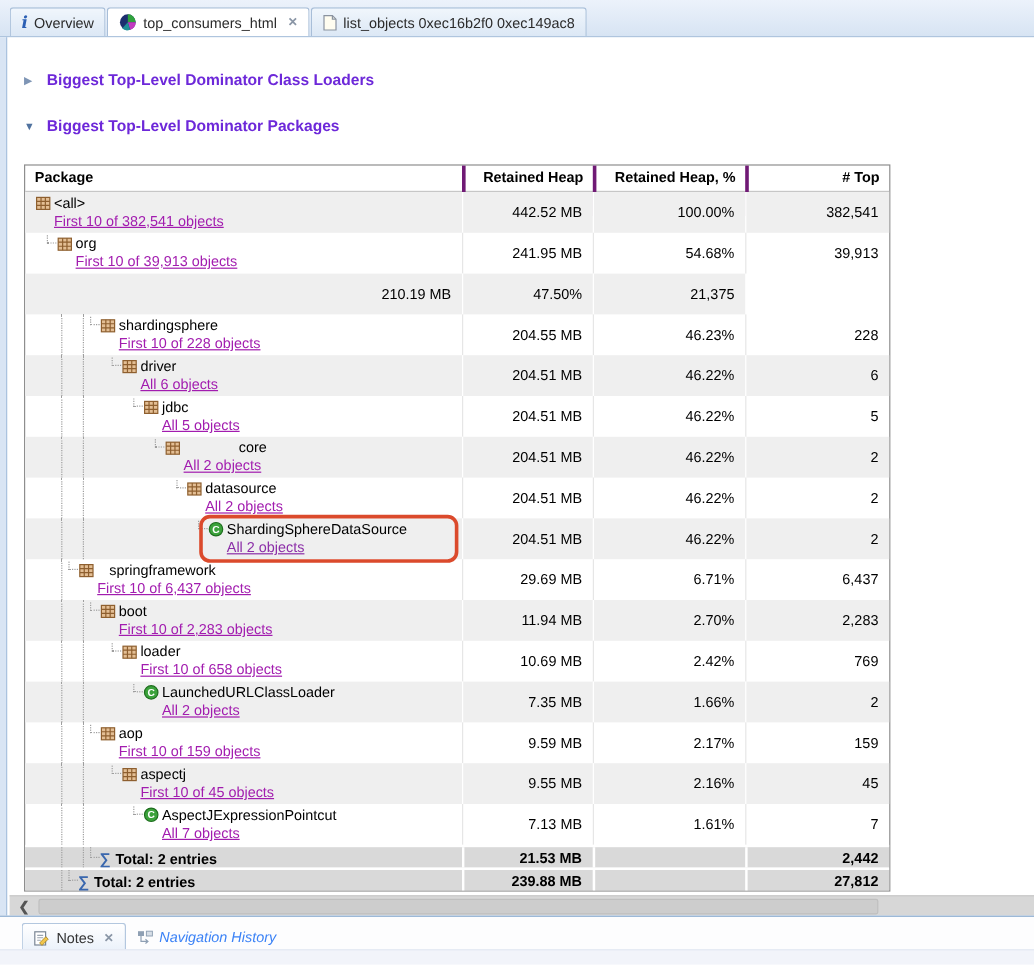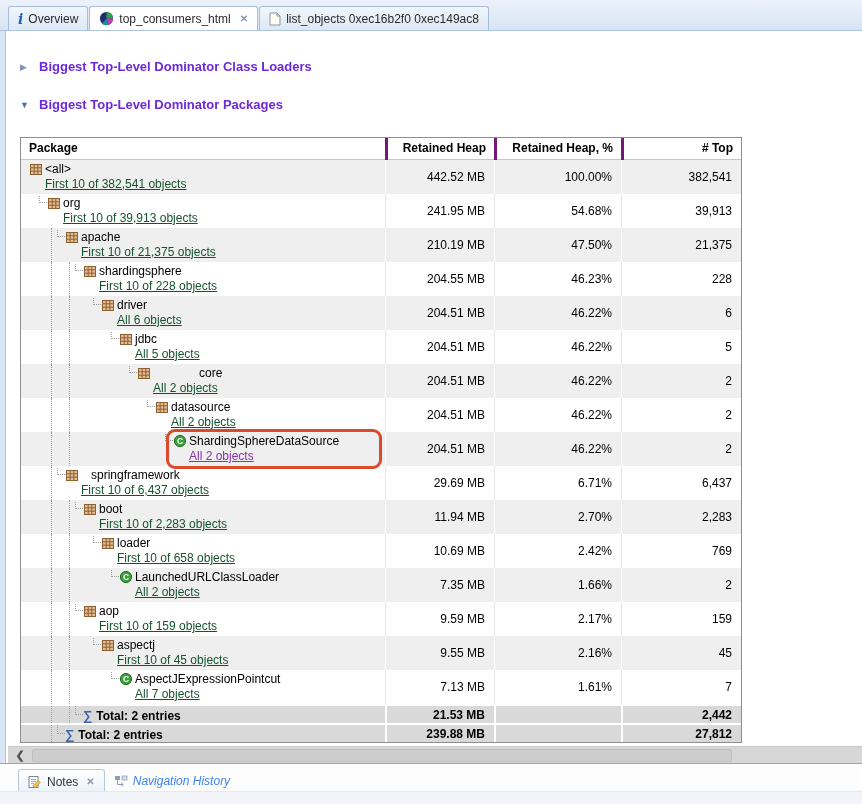--- a/index.html
+++ b/index.html
@@ -79,21 +79,21 @@
     background:#FDFDFE; border-top:1px solid #86A8CE; }
   .bottom-tabs { position:absolute; left:8px; top:5px; display:flex; height:24px; align-items:stretch;padding-left:10px; }
   .btab { display:flex; align-items:center; gap:5px; padding:0 9px; white-space:nowrap; cursor:default; }
   .btab.active { border:1px solid #B3C7DF; border-bottom:none; border-radius:3px 3px 0 0;
     background:linear-gradient(#FFFFFF,#EAF1FA); color:#333; }
   .btab.inactive { color:#3b82f6;font-style:italic; }
   .btab .close { color:#8A96A6; font-size:10px; font-weight:bold; margin-left:3px; }
   .bottom-fill { position:absolute; left:0; bottom:0; width:862px; height:13px;
     background:#F2F4FA; border-top:1px solid #E3E8F2; }
 
-  a.pkg-link { color:#14532d; }
+  a.pkg-link { color:#a21caf; }
   a.pkg-link.visited { color:#8C2FA8; }
 </style>
 </head>
 <body>
 
 <div class="top-bar">
   <div class="tab-strip">
       <div class="tab">
         <span class="tab-icon">
           <span class="info-glyph">i</span>
@@ -172,34 +172,20 @@
             </span>
             <span class="pkg-name">org</span>
           </div>
           <a class="pkg-link" style="left: 42px;">First 10 of 39,913 objects</a>
         </div>
         <div class="cell num-cell">241.95 MB</div>
         <div class="cell num-cell">54.68%</div>
         <div class="cell num-cell">39,913</div>
       </div>
       <div class="t-row shaded">
-        <div class="cell pkg-cell">
-          <span class="guide" style="left: 30px;"></span>
-          <span class="elbow" style="left: 36px;"></span>
-          <div class="pkg-line1" style="left: 44px;">
-            <span class="pkg-icon">
-              <svg width="14" height="14" viewBox="0 0 14 14">
-                <rect x="1.5" y="2.5" width="11" height="10" fill="#E3BE94" stroke="#8E5F2F"></rect>
-                <path d="M1.5 5.8 H12.5 M1.5 9.2 H12.5 M5.2 2.5 V12.5 M8.8 2.5 V12.5" stroke="#8E5F2F" stroke-width="1" fill="none"></path>
-              </svg>
-            </span>
-            <span class="pkg-name">apache</span>
-          </div>
-          <a class="pkg-link" style="left: 60px;">First 10 of 21,375 objects</a>
-        </div>
         <div class="cell num-cell">210.19 MB</div>
         <div class="cell num-cell">47.50%</div>
         <div class="cell num-cell">21,375</div>
       </div>
       <div class="t-row">
         <div class="cell pkg-cell">
           <span class="guide" style="left: 30px;"></span>
           <span class="guide" style="left: 48px;"></span>
           <span class="elbow" style="left: 54px;"></span>
           <div class="pkg-line1" style="left: 62px;">

